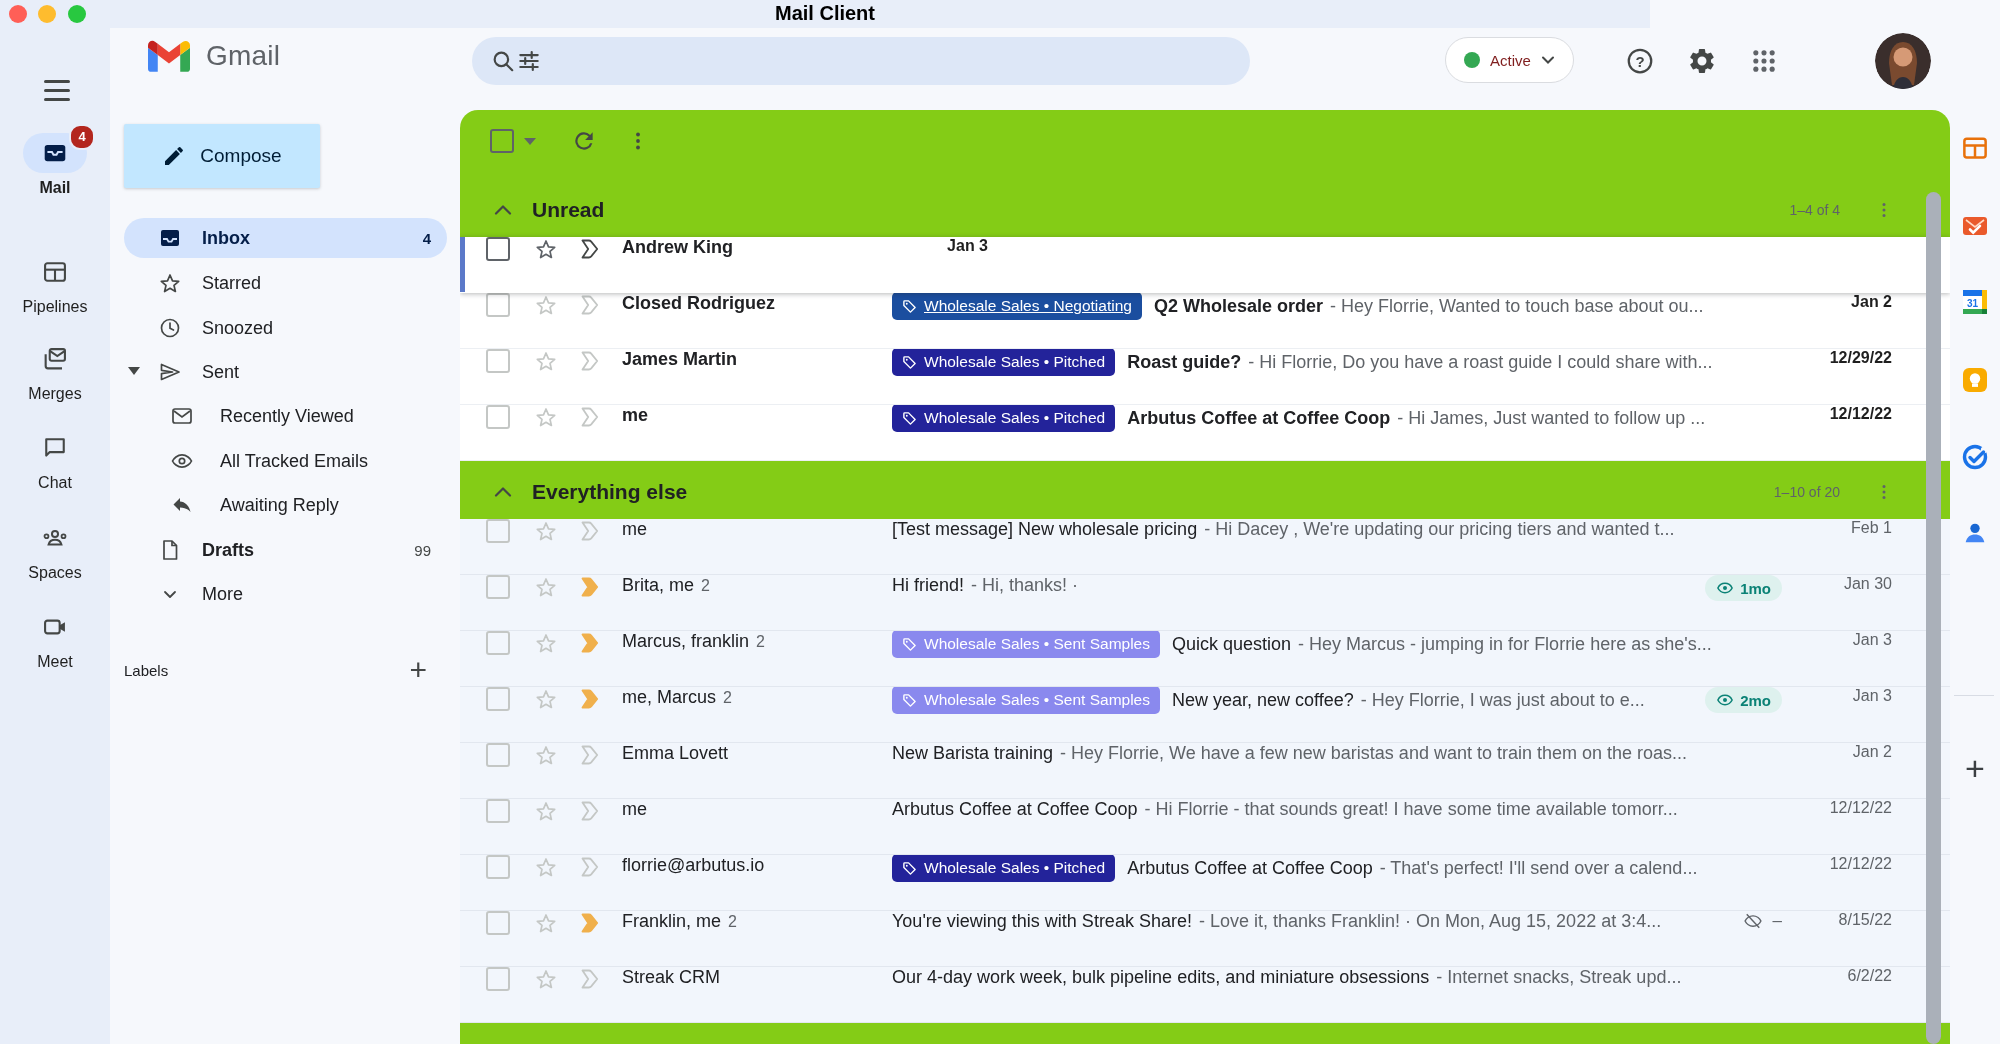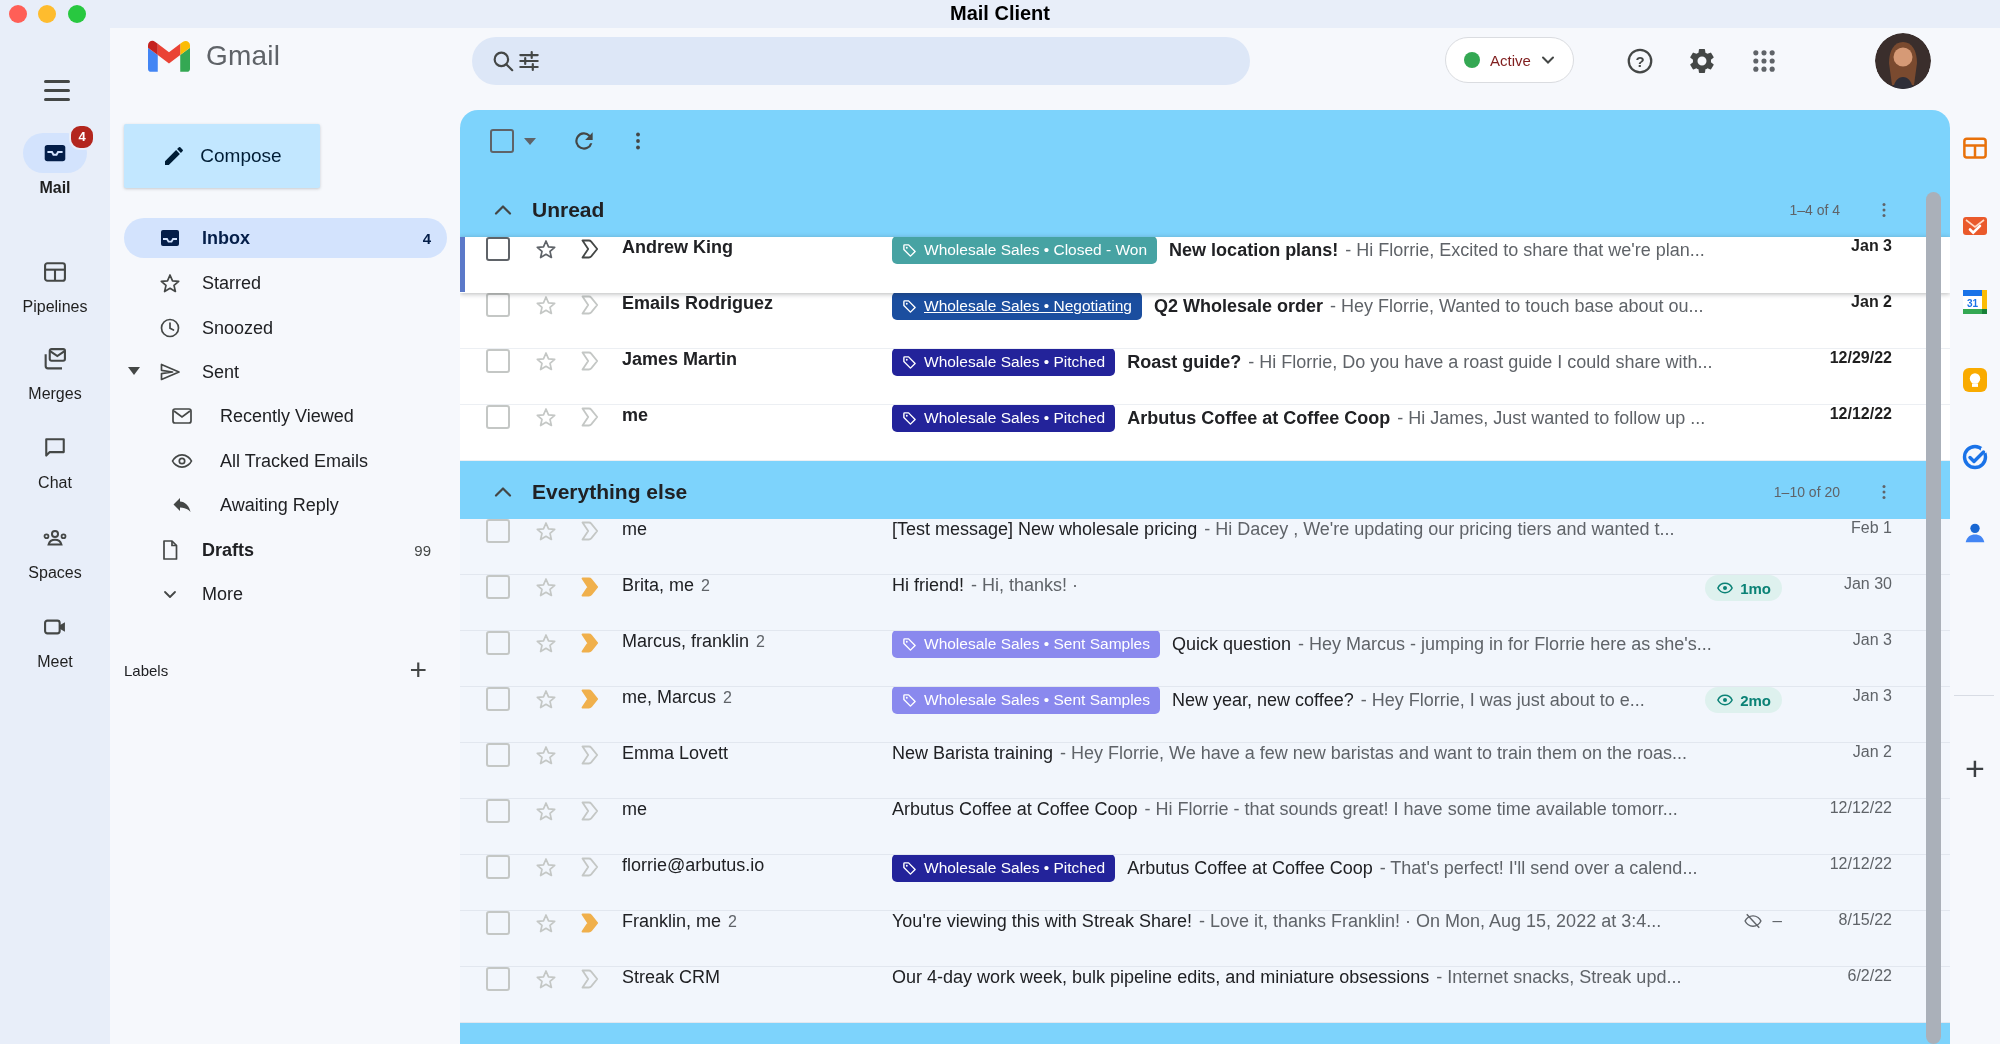--- a/index.html
+++ b/index.html
@@ -1,20 +1,20 @@
 <!DOCTYPE html>
 <html><head>
 <meta charset="utf-8">
 <style>
   html,body{margin:0;padding:0}
   body{width:2000px;height:1044px;overflow:hidden;position:relative;
        font-family:"Liberation Sans","DejaVu Sans",sans-serif;background:#f6f8fc;color:#1f1f1f;}
   svg{display:block}
   
-  .titlebar{position:absolute;left:0;top:0;width:2000px;height:28px;background:#e8eef9;z-index:10}
+  .titlebar{position:absolute;left:0;top:0;width:1650px;height:28px;background:#e8eef9;z-index:10}
   .tl{position:absolute;top:5px;width:18px;height:18px;border-radius:50%}
   .tl.red{left:9px;background:#ff5f57}.tl.yellow{left:38px;background:#febc2e}.tl.green{left:68px;background:#28c840}
   .win-title{position:absolute;left:0;right:0;top:0;height:28px;line-height:26px;text-align:center;
              font-size:20px;font-weight:700;color:#000}
   
   .rail{position:absolute;left:0;top:28px;width:110px;bottom:0;background:#e8eef9;z-index:5}
   .hamburger{position:absolute;left:42px;top:46px;width:30px;height:30px;cursor:pointer}
   .hamburger span{display:block;height:3px;background:#444746;border-radius:2px;margin:6px 2px}
   .rail-item{position:absolute;left:0;width:110px;text-align:center}
   .rail-ic{display:flex;justify-content:center;align-items:center;height:40px}
@@ -49,21 +49,21 @@
   .nav-item .ncount{margin-left:auto;margin-right:16px;font-size:15px;color:#444746}
   .nav-item.active{background:#d3e3fd;font-weight:700;color:#041e49}
   .nav-item.active .ncount{font-weight:700;color:#041e49}
   .nav-item.bold{font-weight:700}
   .nav-caret{position:absolute;left:4px;top:15px;width:0;height:0;border-left:6px solid transparent;
              border-right:6px solid transparent;border-top:8px solid #444746}
   .labels-row{position:absolute;left:124px;top:648px;width:323px;height:44px;display:flex;align-items:center}
   .labels-title{font-size:15px;color:#202124;font-weight:500}
   .labels-add{margin-left:auto;margin-right:20px;font-size:30px;color:#444746;cursor:pointer;line-height:30px}
   
-  .card{position:absolute;left:460px;top:110px;width:1490px;bottom:0;background:#7dd3fc;
+  .card{position:absolute;left:460px;top:110px;width:1490px;bottom:0;background:#84cc16;
         border-radius:18px 18px 0 0;z-index:4;overflow:hidden}
   .toolbar{position:absolute;left:0;top:0;width:100%;height:62px;display:flex;align-items:center;padding-left:30px;box-sizing:border-box}
   .tb-cb{width:20px;height:20px;border:2px solid #5f6368;border-radius:3px;cursor:pointer}
   .tb-caret{width:0;height:0;border-left:6px solid transparent;border-right:6px solid transparent;
             border-top:7px solid #5f6368;margin-left:10px;cursor:pointer}
   .tb-ic{width:40px;height:40px;display:flex;align-items:center;justify-content:center;color:#444746;cursor:pointer}
   .sec-header{position:relative;height:54px;display:flex;align-items:center;padding-left:34px}
   .sec-chev{color:#444746;margin-right:20px;cursor:pointer}
   .sec-title{font-size:21px;font-weight:700;color:#202124}
   .sec-range{position:absolute;right:110px;font-size:14px;color:#5f6368}
@@ -372,43 +372,36 @@
       <svg width="24" height="24" viewBox="0 0 24 24">
         <path d="M12 17.3 6.6 20.5l1.4-6.1-4.7-4.1 6.2-.5L12 4l2.5 5.8 6.2.5-4.7 4.1 1.4 6.1z" fill="none" stroke="currentColor" stroke-width="1.7" stroke-linejoin="round"></path>
       </svg>
     </span>
     <span class="streak">
       <svg width="24" height="24" viewBox="0 0 24 24">
         <path class="flag" d="M4.5 3.5h6.4c.9 0 1.7.4 2.3 1.1l6 7.4-6 7.4c-.6.7-1.4 1.1-2.3 1.1H4.5l5.7-8.5z"></path>
       </svg>
     </span>
     <span class="sender"><span class="sname">Andrew King</span></span>
-    <span class="content"><span class="pill" style="background: rgb(71, 163, 163);">
-              <svg width="15" height="15" viewBox="0 0 16 16">
-                <path d="M2 2.8V7l7 7 5-5-7-7H2.8A.8.8 0 0 0 2 2.8z" fill="none" stroke="#fff" stroke-width="1.5" stroke-linejoin="round"></path>
-                <circle cx="5.1" cy="5.1" r="1" fill="#fff"></circle>
-              </svg>
-              <span class="pill-text">Wholesale Sales • Closed - Won</span>
-            </span><span class="subj">New location plans!</span><span class="snip">- Hi Florrie, Excited to share that we're plan...</span></span>
 
     <span class="date">Jan 3</span>
   </div>
         <div class="row unread icon-light">
     <span class="cb"></span>
     <span class="star">
       <svg width="24" height="24" viewBox="0 0 24 24">
         <path d="M12 17.3 6.6 20.5l1.4-6.1-4.7-4.1 6.2-.5L12 4l2.5 5.8 6.2.5-4.7 4.1 1.4 6.1z" fill="none" stroke="currentColor" stroke-width="1.7" stroke-linejoin="round"></path>
       </svg>
     </span>
     <span class="streak">
       <svg width="24" height="24" viewBox="0 0 24 24">
         <path class="flag" d="M4.5 3.5h6.4c.9 0 1.7.4 2.3 1.1l6 7.4-6 7.4c-.6.7-1.4 1.1-2.3 1.1H4.5l5.7-8.5z"></path>
       </svg>
     </span>
-    <span class="sender"><span class="sname">Emails Rodriguez</span></span>
+    <span class="sender"><span class="sname">Closed Rodriguez</span></span>
     <span class="content"><span class="pill" style="background: rgb(27, 78, 159); text-decoration: underline;">
               <svg width="15" height="15" viewBox="0 0 16 16">
                 <path d="M2 2.8V7l7 7 5-5-7-7H2.8A.8.8 0 0 0 2 2.8z" fill="none" stroke="#fff" stroke-width="1.5" stroke-linejoin="round"></path>
                 <circle cx="5.1" cy="5.1" r="1" fill="#fff"></circle>
               </svg>
               <span class="pill-text">Wholesale Sales • Negotiating</span>
             </span><span class="subj">Q2 Wholesale order</span><span class="snip">- Hey Florrie, Wanted to touch base about ou...</span></span>
 
     <span class="date">Jan 2</span>
   </div>

